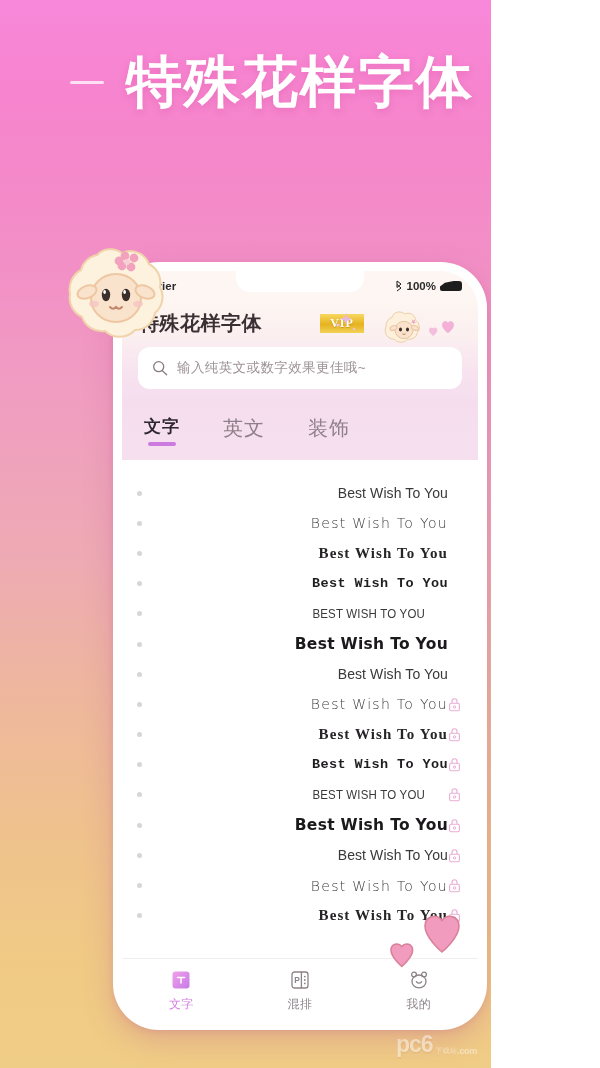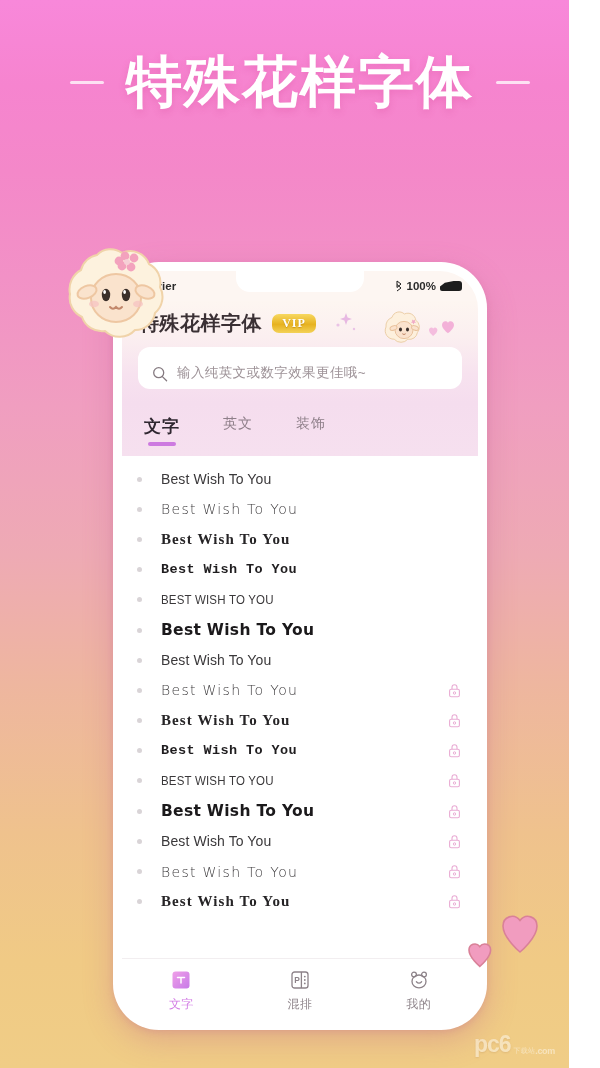--- a/index.html
+++ b/index.html
@@ -9,21 +9,21 @@
   body {
     width: 600px;
     height: 1068px;
     overflow: hidden;
     font-family: "Liberation Sans", "DejaVu Sans", sans-serif;
   }
 
   
   .poster {
     position: relative;
-    width: 569px;
+    width: 491px;
     height: 1068px;
     background: linear-gradient(180deg,
         #f888da 0%,
         #f684cf 8%,
         #f488c9 16%,
         #f291c6 26%,
         #f09ec0 38%,
         #eeaab4 52%,
         #eeb69f 64%,
         #efc28d 78%,
@@ -173,50 +173,51 @@
     font-weight: bold;
     color: #3a3034;
     letter-spacing: .5px;
   }
   .vip-badge {
     display: inline-flex;
     align-items: center;
     justify-content: center;
     width: 44px;
     height: 19px;
-    border-radius: 7px;
+    border-radius: 0;
     background: linear-gradient(180deg, #f7d860 0%, #e7b220 55%, #f3d257 100%);
     color: #ffffff;
     font-size: 12px;
     font-weight: bold;
     font-family: "Liberation Serif", serif;
     letter-spacing: 1px;
     text-shadow: 0 1px 1px rgba(160,110,0,0.45);
+    margin-left: 48px;
   }
 
   
   .header-art {
     position: absolute;
     right: 8px;
     top: 2px;
     width: 140px;
     height: 48px;
     pointer-events: none;
   }
 
   
   .search-wrap {
     margin: 2px 16px 0 16px;
     height: 42px;
     background: #ffffff;
     border-radius: 12px;
     display: flex;
-    align-items: flex-end;
+    align-items: center;
     gap: 9px;
-    padding: 7px 14px;
+    padding: 0 14px;
     box-sizing: border-box;
   }
   .search-icon { width: 16px; height: 16px; flex: none; }
   .search-placeholder {
     font-size: 13.5px;
     color: #9e9398;
     letter-spacing: .4px;
   }
 
   
@@ -228,21 +229,21 @@
     padding: 12px 0 10px 22px;
     gap: 43px;
   }
   .tab {
     display: flex;
     flex-direction: column;
     align-items: center;
     gap: 4px;
   }
   .tab-label {
-    font-size: 14px;
+    font-size: 20px;
     color: #8e7f89;
     letter-spacing: 1px;
   }
   .tab.active .tab-label {
     color: #2f2730;
     font-weight: bold;
     font-size: 17px;
   }
   .tab-underline {
     width: 0;
@@ -253,22 +254,23 @@
   .tab.active .tab-underline {
     width: 28px;
     background: #cd7ae0;
   }
 
   
   .font-list {
     flex: 1 1 auto;
     background: #ffffff;
     overflow: hidden;
-    padding-top: 8px;
+    padding-top: 18px;
     position: relative;
+    text-align: right;
   }
   .font-row {
     position: relative;
     height: 30.2px;
     display: flex;
     align-items: center;
     padding: 0 17px 0 15px;
   }
   .row-dot {
     width: 5px;

